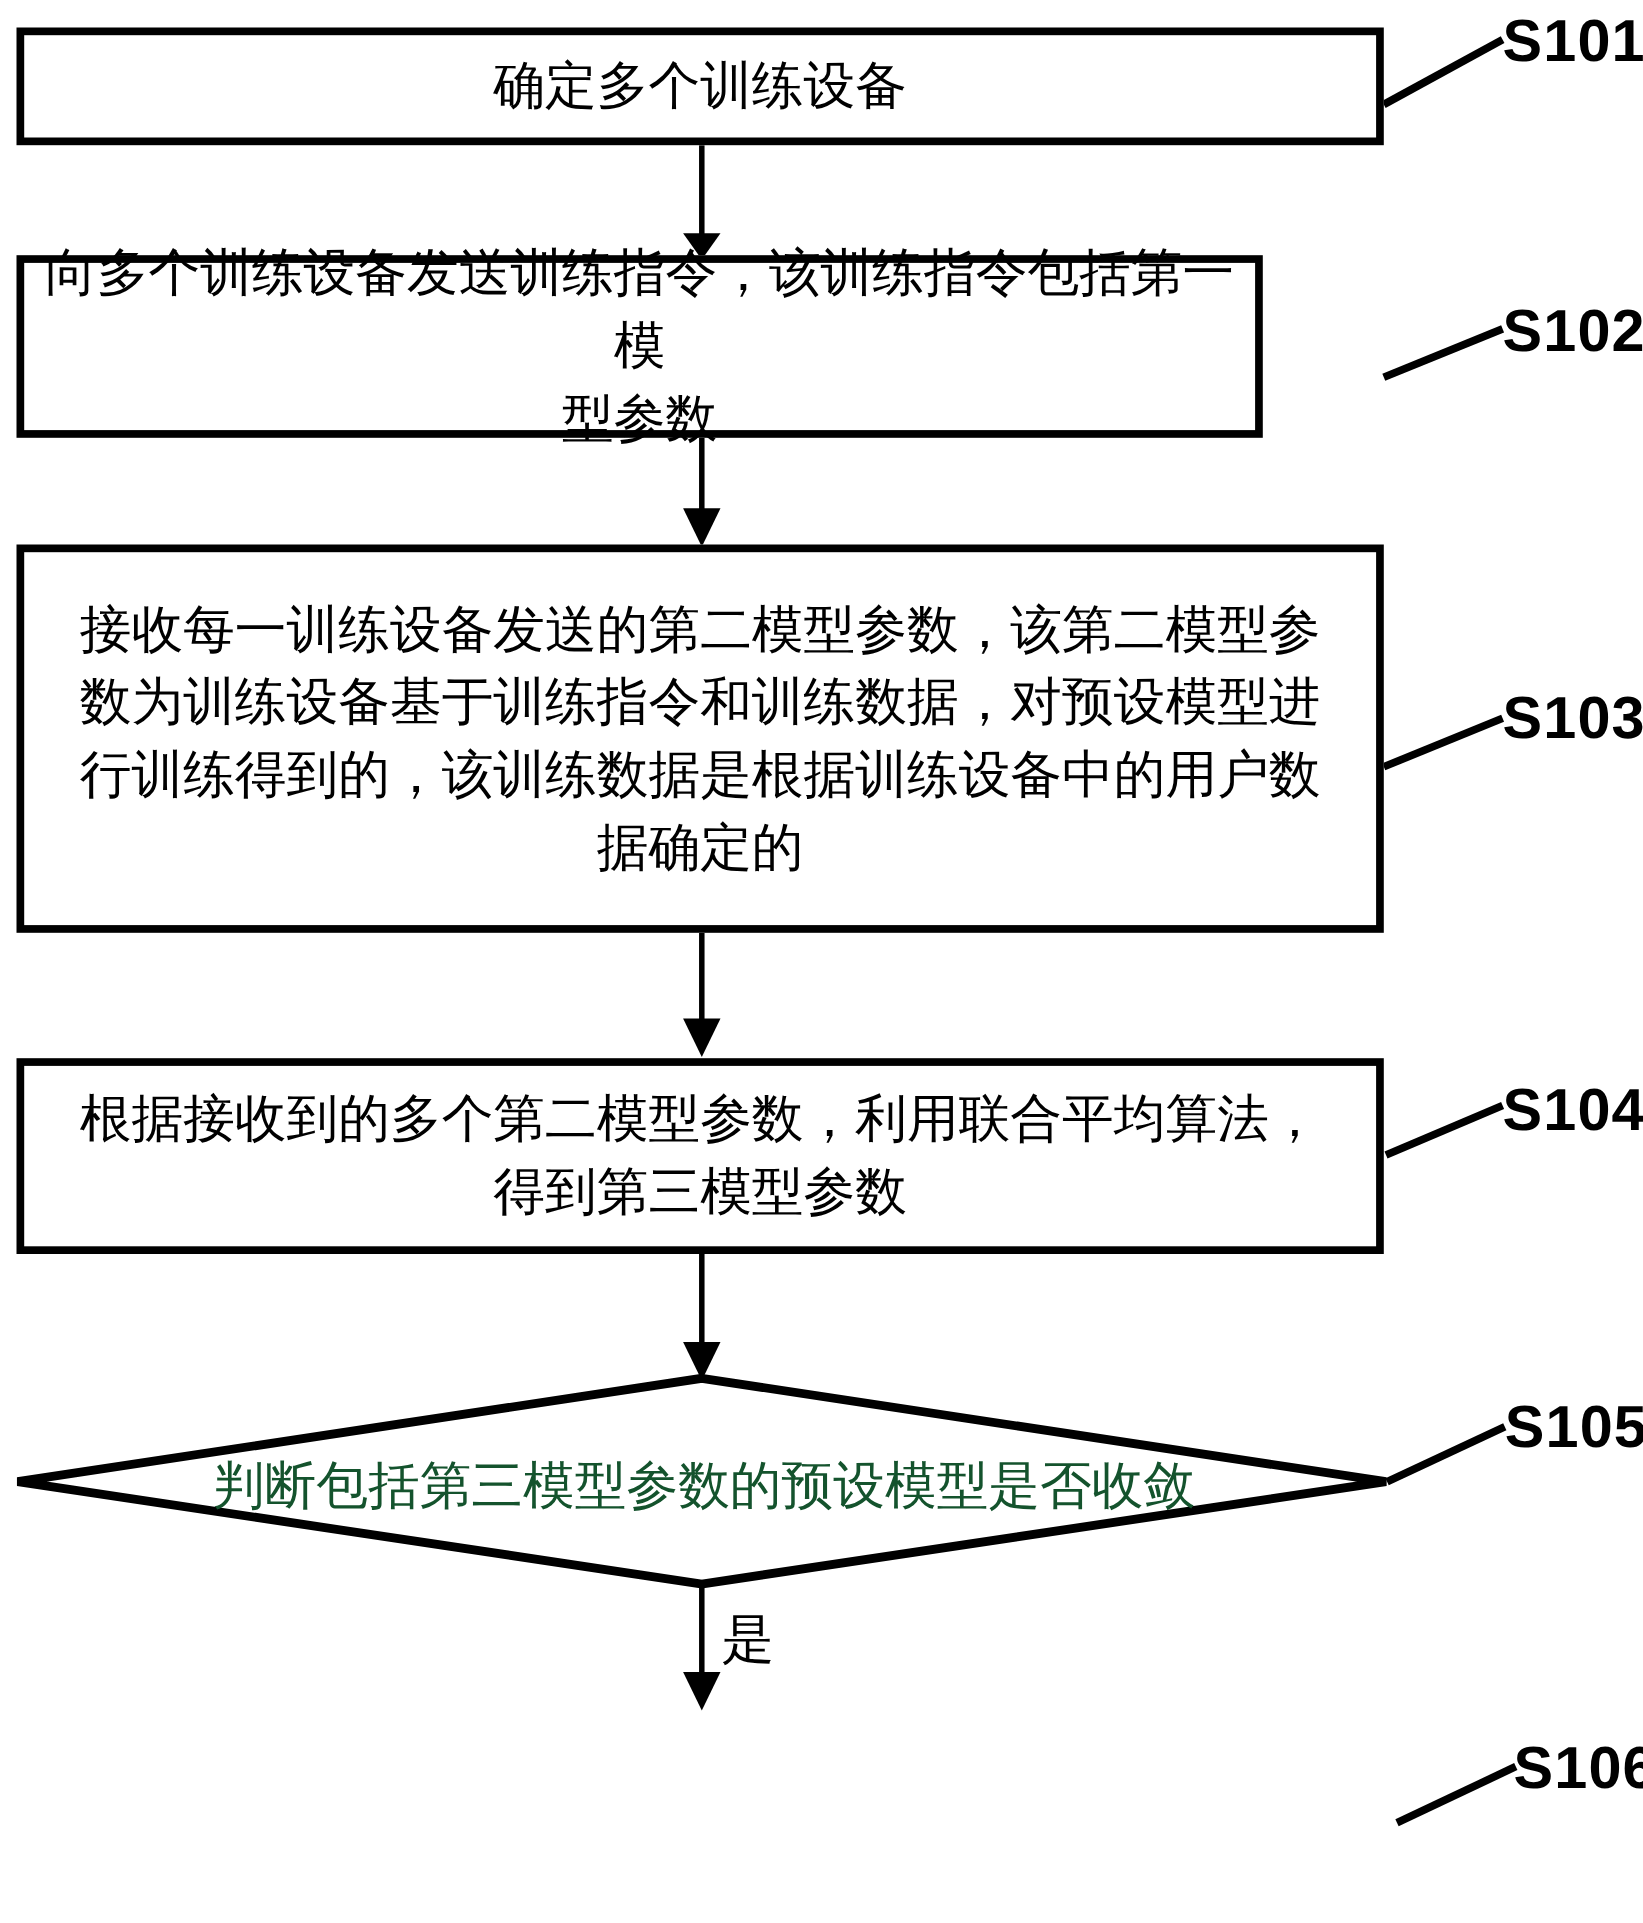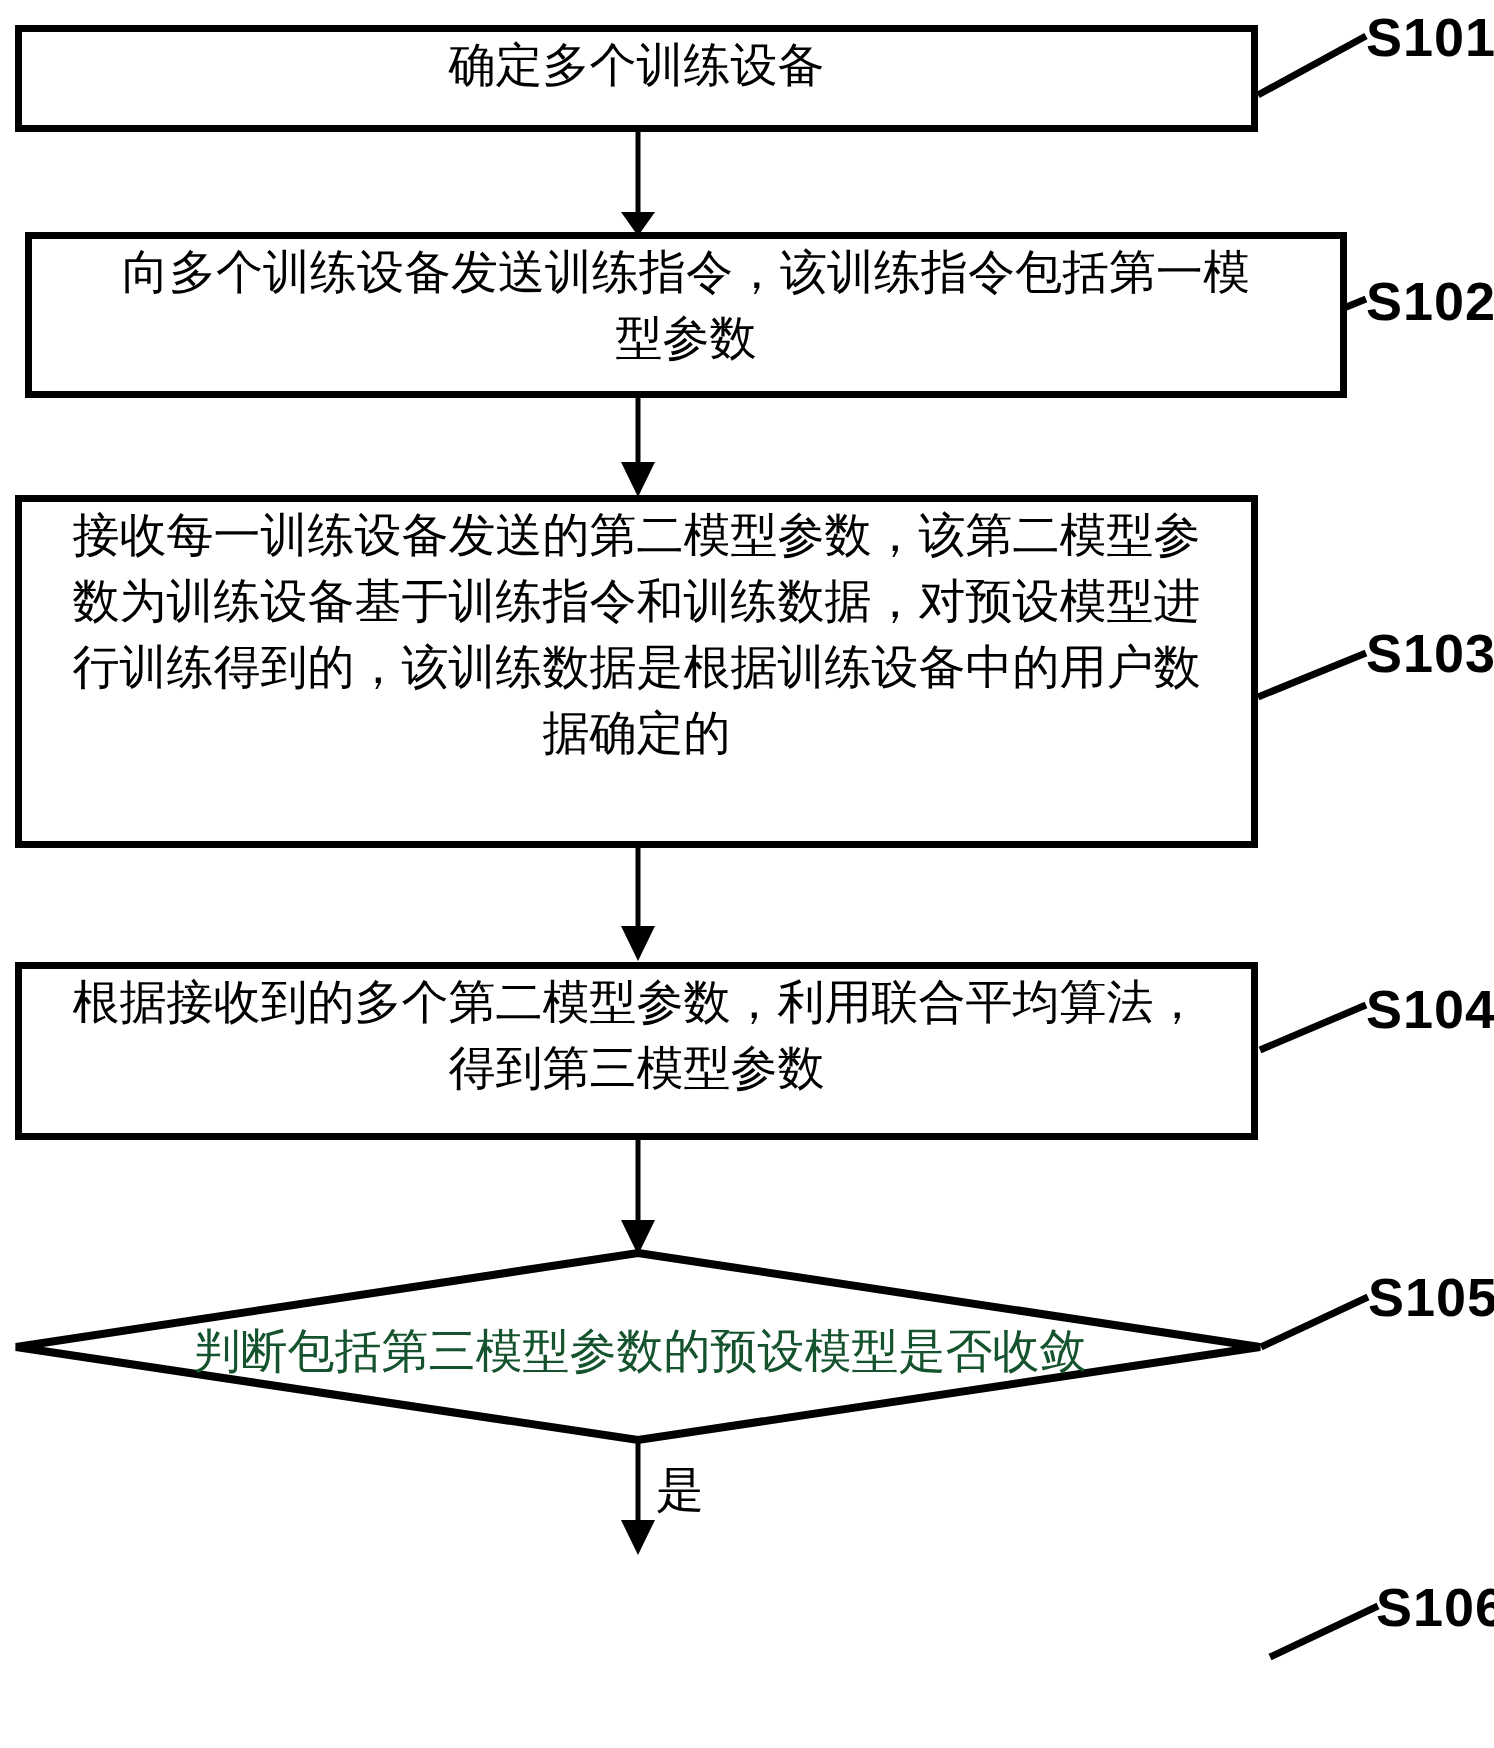--- a/index.html
+++ b/index.html
@@ -9,34 +9,34 @@
     background:#ffffff;
     overflow:hidden;
     font-family:"Liberation Serif", serif;
   }
   #connectors{position:absolute;left:0;top:0;z-index:0;}
   .flow-box{
     position:absolute;
     border:7px solid #000;
     background:#fff;
     box-sizing:border-box;
-    display:flex;justify-content:center;
+    display:flex;align-items:center;justify-content:center;
     z-index:1;
   }
   .box-text{
     white-space:pre-line;
     text-align:center;
     font-size:47px;
     line-height:66px;
     color:#000;
     width:100%;
     font-family:"Liberation Serif", serif;
   }
   #box-s101{left:15px;top:25px;width:1243px;height:107px;}
-  #box-s102{left:15px;top:232px;width:1322px;height:166px;margin-left:10px;}
+  #box-s102{left:15px;top:232px;width:1133px;height:166px;}
   #box-s103{left:15px;top:495px;width:1243px;height:353px;}
   #box-s104{left:15px;top:962px;width:1243px;height:178px;}
   #box-s106{left:20px;top:1553px;width:1250px;height:176px;}
   #diamond-text{
     position:absolute;left:60px;top:1318px;width:1160px;
     text-align:center;font-size:47px;line-height:66px;color:#14532d;z-index:1;
   }
   .step-label{
     position:absolute;
     font-family:"Liberation Sans", sans-serif;

